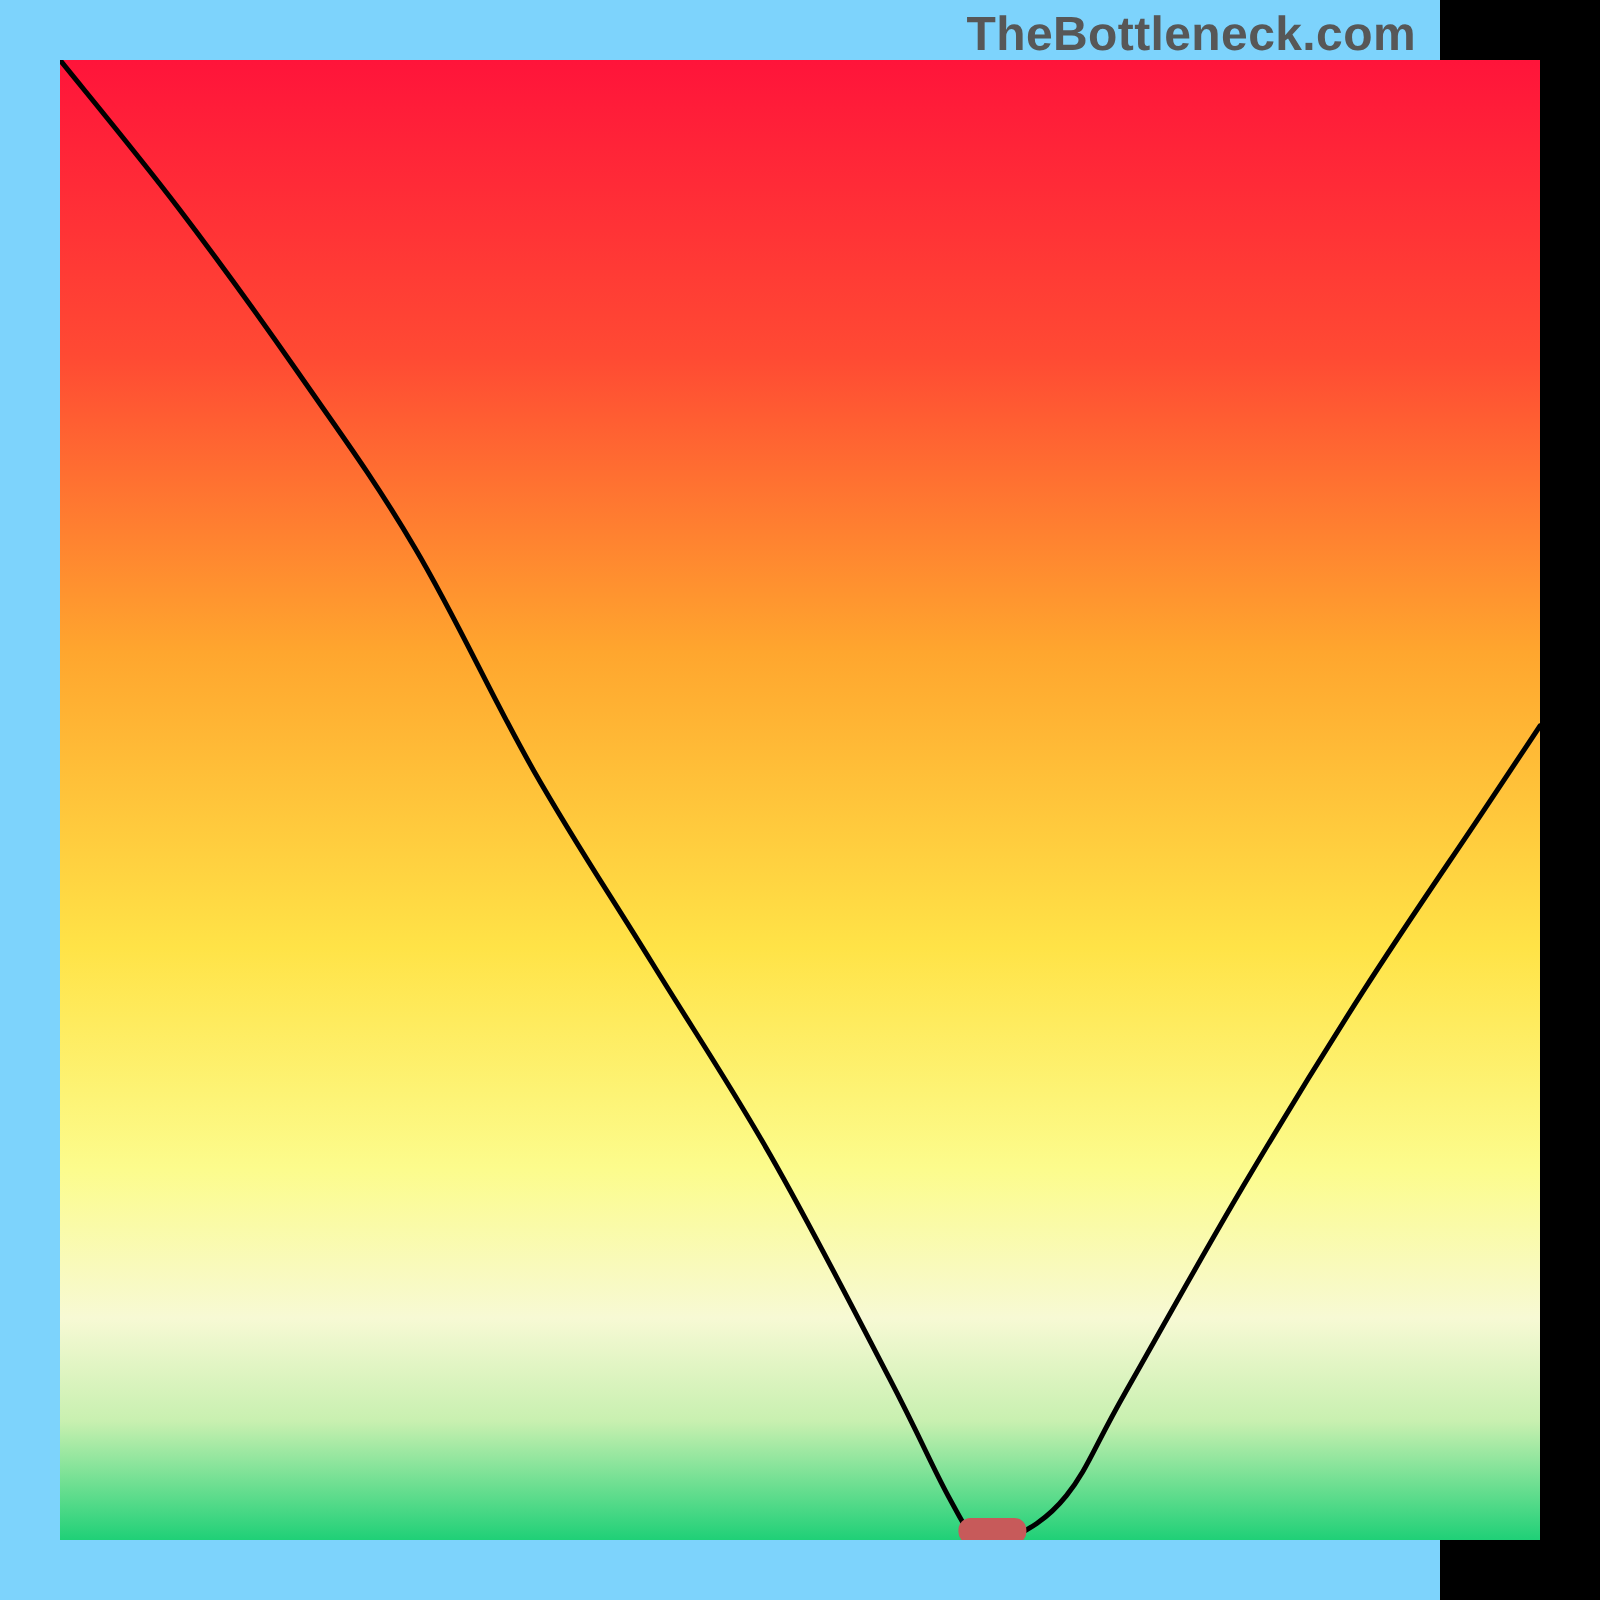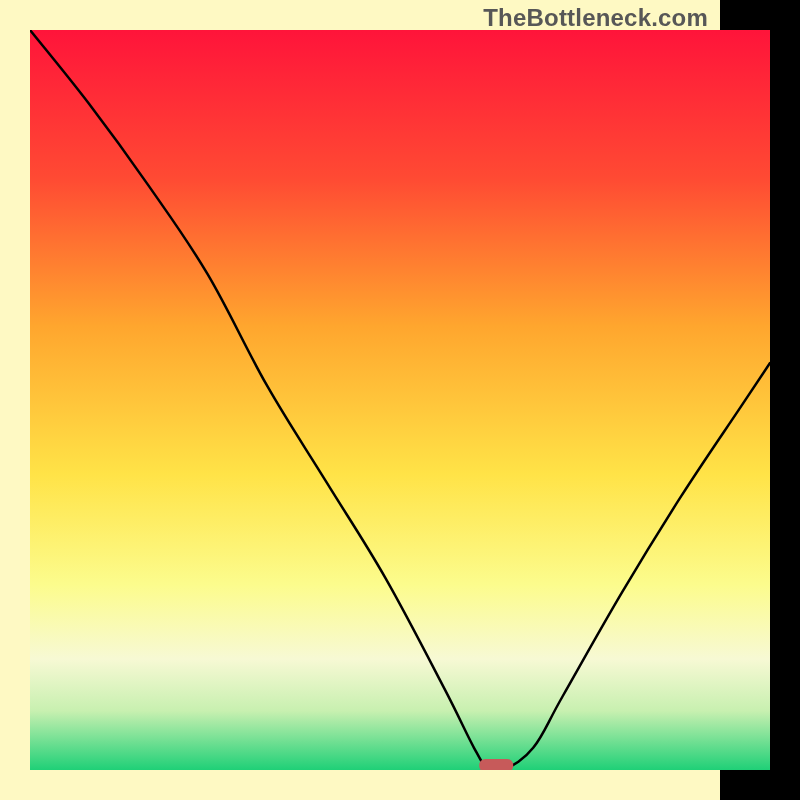--- a/index.html
+++ b/index.html
@@ -8,21 +8,21 @@
     width: 800px;
     height: 800px;
     background: #000;
     overflow: hidden;
     font-family: Arial, Helvetica, sans-serif;
   }
   .frame {
     position: relative;
     width: 720px;
     height: 800px;
-    background: #fef9c3;
+    background: #7dd3fc;
   }
   .watermark {
     position: absolute;
     top: 4px;
     right: 12px;
     color: #575757;
     font-size: 24px;
     font-weight: 600;
     letter-spacing: 0.2px;
     z-index: 10;

